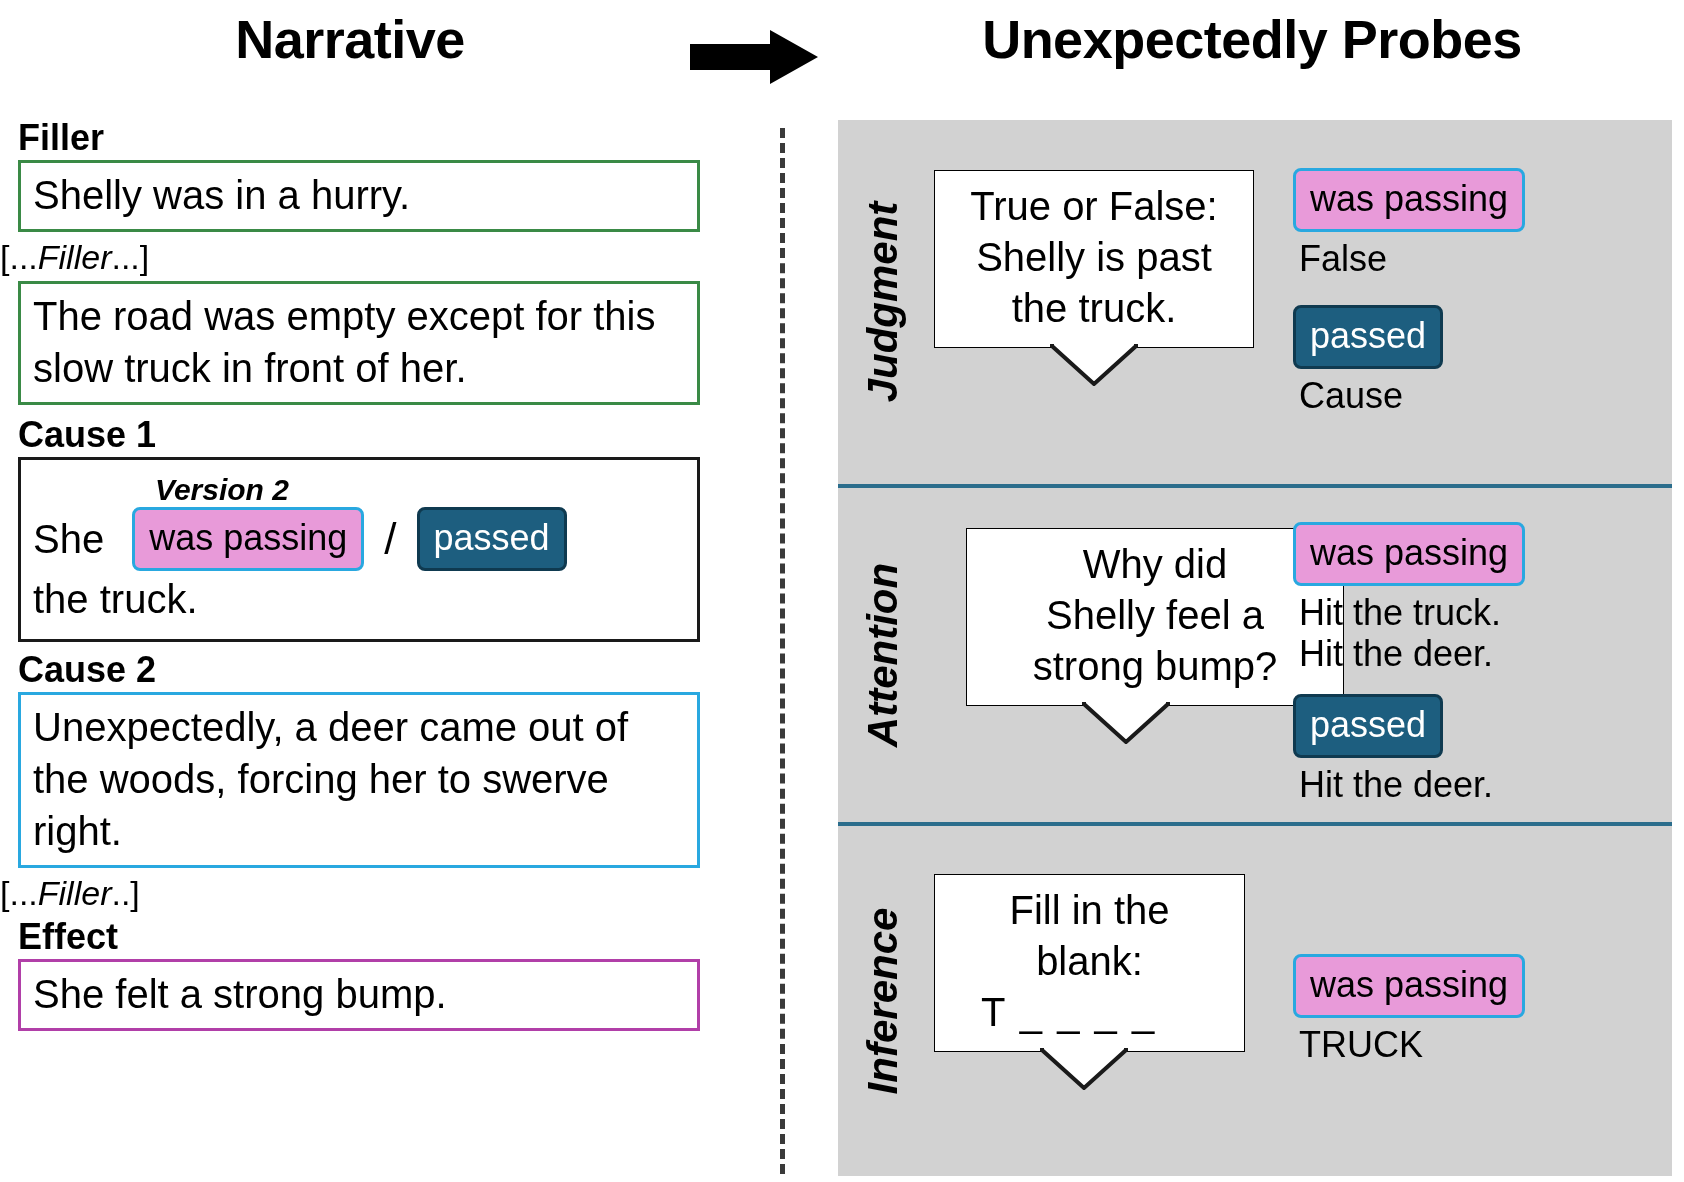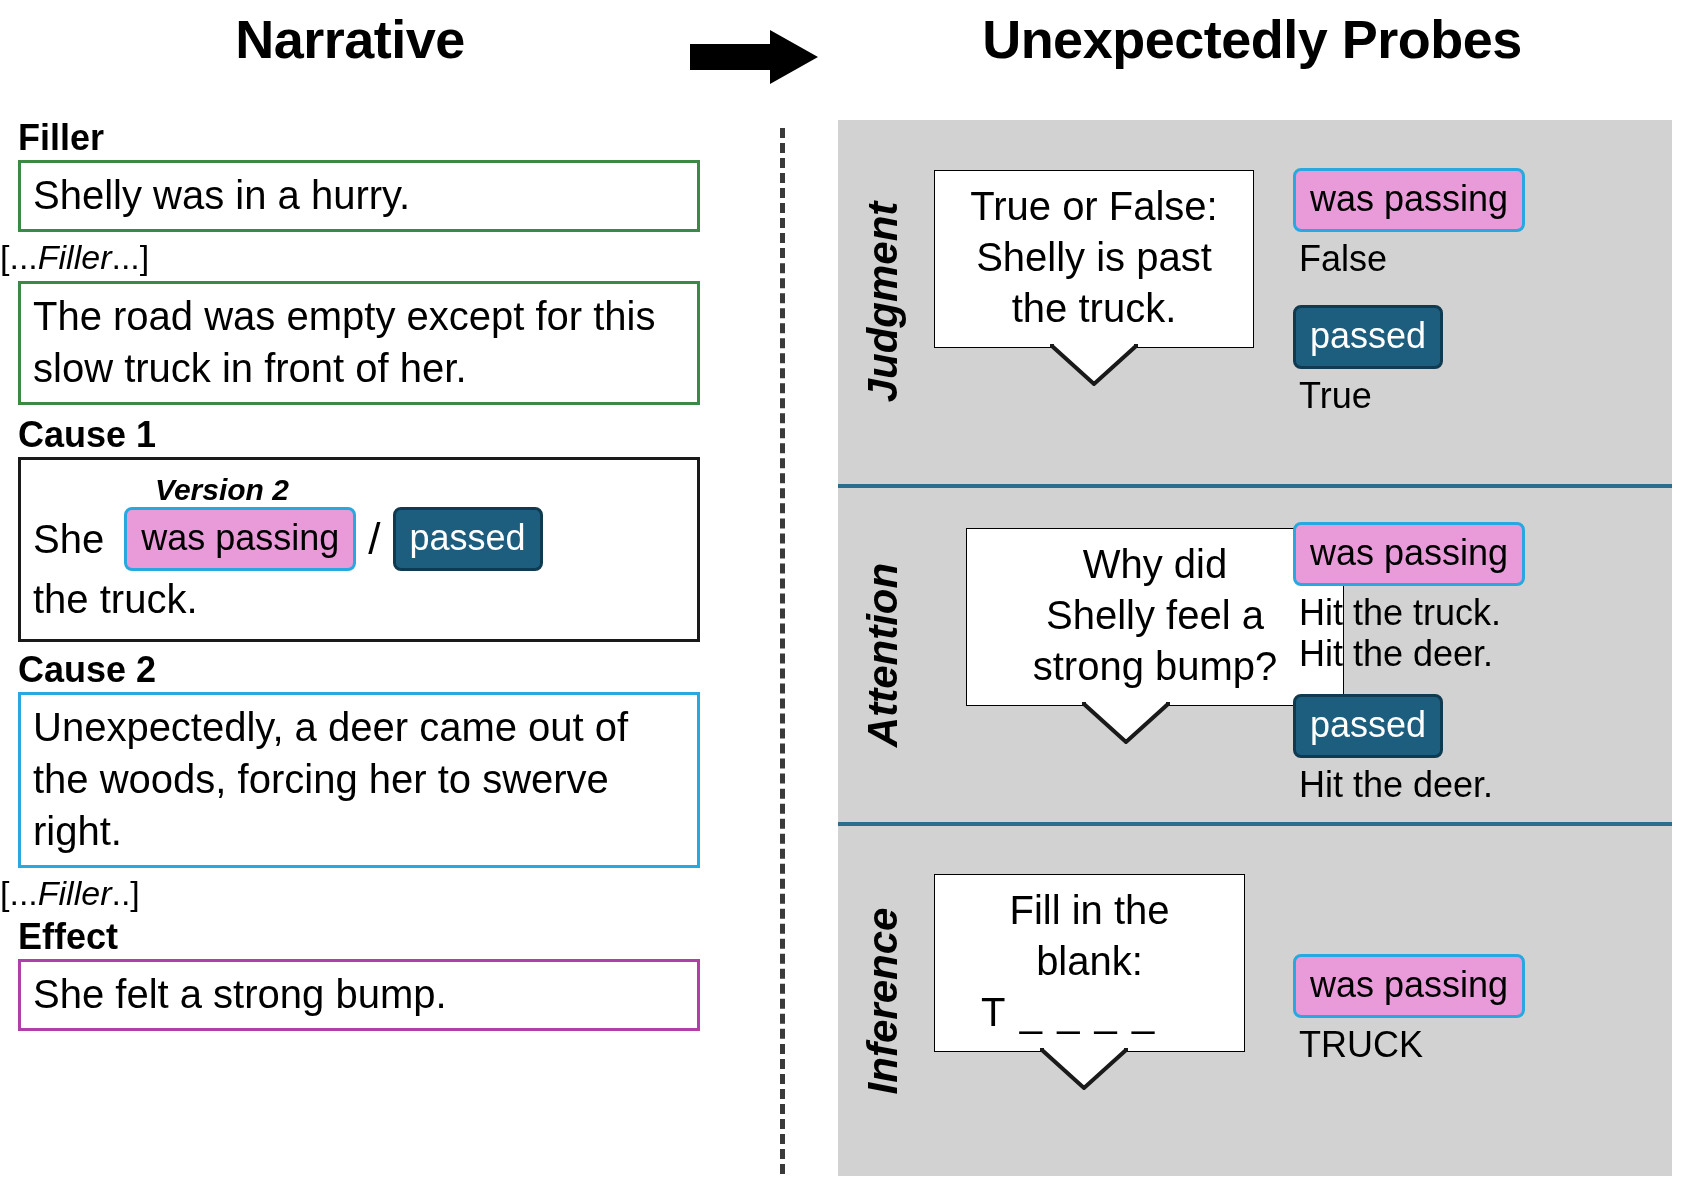--- a/index.html
+++ b/index.html
@@ -91,21 +91,21 @@
     font-size: 30px;
     font-style: italic;
     font-weight: 600;
   }
   .version-tag.v1 { width: 210px; }
   .version-tag.v2 { width: 200px; margin-left: 36px; font-style: italic; }
 
   .cause1-line {
     display: flex;
     align-items: center;
-    gap: 8px;
+    gap: 16px;
   }
   .cause1-line .lead { font-size: 40px; margin-right: 12px; }
   .slash { font-size: 44px; margin: 0 4px; }
 
   
   .pill {
     display: inline-block;
     border-radius: 8px;
     font-size: 36px;
     line-height: 1;
@@ -284,21 +284,21 @@
       </div>
     </div>
 
     <div class="answers" style="top:48px;">
       <div class="ans-group">
         <span class="pill pink">was passing</span>
         <div class="answer-text">False</div>
       </div>
       <div class="ans-group" style="margin-top:26px;">
         <span class="pill teal">passed</span>
-        <div class="answer-text">True</div>
+        <div class="answer-text">Cause</div>
       </div>
     </div>
   </div>
 
   <div class="probe-row" style="height:338px;">
     <div class="probe-label">
       <span>Attention</span>
     </div>
 
     <div class="bubble-wrap" style="top:40px;width:378px;padding-left:32px;">

